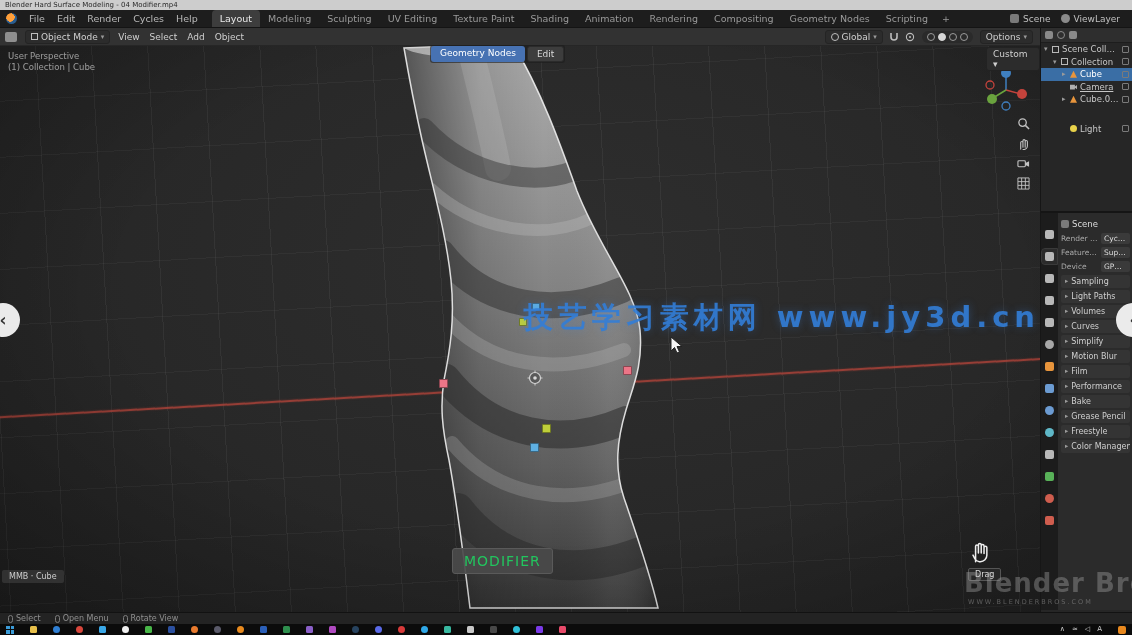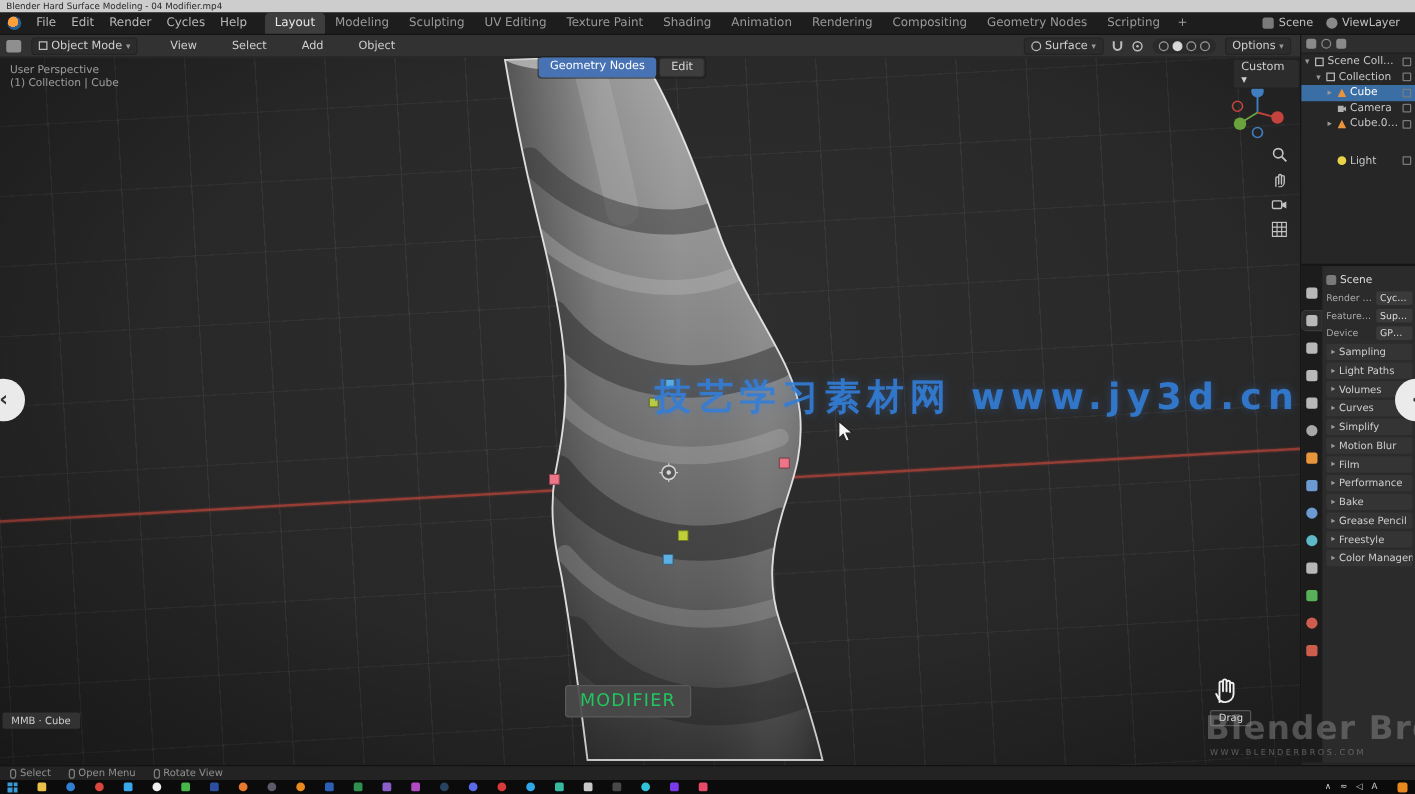--- a/index.html
+++ b/index.html
@@ -34,21 +34,21 @@
               background:radial-gradient(ellipse at 55% 40%, #2e2e2e 0%, #282828 55%, #212121 100%); }
   .vp-header { position:absolute; left:0; top:0; width:100%; height:18px; background:#323232;
                border-bottom:1px solid #262626; display:flex; align-items:center;
                font-size:9px; color:#cfcfcf; z-index:6; }
   .ed-icon { width:12px; height:10px; margin:0 5px; background:#8f8f8f; border-radius:2px; flex:none; }
   .dd { display:flex; align-items:center; gap:3px; background:#2c2c2c; border:1px solid #242424;
         border-radius:3px; padding:0 5px; height:14px; margin:0 3px; white-space:nowrap; }
   .dd .car { font-size:7px; color:#999; font-style:normal; }
   .obj-ic { width:7px; height:7px; border:1px solid #bdbdbd; display:inline-block; }
   .glob { width:8px; height:8px; border:1px solid #bdbdbd; border-radius:50%; display:inline-block; }
-  .vp-header .menus .menu-item { line-height:18px; padding:0 5px;margin-left:18px; }
+  .vp-header .menus .menu-item { line-height:18px; padding:0 5px; }
   .vp-header-right { margin-left:auto; display:flex; align-items:center; padding-right:4px; }
   .hicon { width:10px; height:10px; margin:0 3px; display:inline-block; }
   .shading { display:flex; gap:3px; align-items:center; background:#2a2a2a; border-radius:7px;
              padding:2px 5px; margin:0 4px; }
   .sh-dot { width:8px; height:8px; border-radius:50%; border:1px solid #9a9a9a; }
   .sh-dot.on { background:#d8d8d8; border-color:#d8d8d8; }
 
   .grid-layer { position:absolute; left:-60px; top:-40px; width:1200px; height:700px; z-index:0;
     background-image:
       repeating-linear-gradient(90deg, rgba(255,255,255,0.05) 0 1px, transparent 1px 56px),
@@ -226,21 +226,21 @@
       <div class="menus">
 
       <span class="menu-item">View</span>
           <span class="menu-item">Select</span>
           <span class="menu-item">Add</span>
           <span class="menu-item">Object</span>
         </div>
       <div class="vp-header-right">
         <span class="dd">
           <i class="glob"></i>
-          <span>Surface</span>
+          <span>Global</span>
           <i class="car">▾</i>
         </span>
         <span class="hicon">
           <svg width="10" height="10" viewBox="0 0 10 10">
               <path d="M2 1v4a3 3 0 0 0 6 0V1" fill="none" stroke="#bdbdbd" stroke-width="1.6"></path>
             </svg>
         </span>
         <span class="hicon">
           <svg width="10" height="10" viewBox="0 0 10 10">
               <circle cx="5" cy="5" r="3.6" fill="none" stroke="#bdbdbd" stroke-width="1.1"></circle>
@@ -408,21 +408,21 @@
             <span class="ol-toggle"></span>
           </div>
 
           <div class="ol-row selected" style="padding-left: 21px;">
             <span class="ol-arrow">▸</span>
             <span class="ol-icon tri" style="background: rgb(232, 149, 60);"></span>
             <span class="ol-label">Cube</span>
             <span class="ol-toggle"></span>
           </div>
 
-          <div class="ol-row" style="padding-left: 21px;">
+          <div class="ol-row" style="padding-left: 21px; text-decoration: underline;">
             <span class="ol-arrow"></span>
             <span class="ol-icon cam" style="background: rgb(176, 176, 176);"></span>
             <span class="ol-label">Camera</span>
             <span class="ol-toggle"></span>
           </div>
 
           <div class="ol-row" style="padding-left: 21px;">
             <span class="ol-arrow">▸</span>
             <span class="ol-icon tri" style="background: rgb(232, 149, 60);"></span>
             <span class="ol-label">Cube.001</span>

